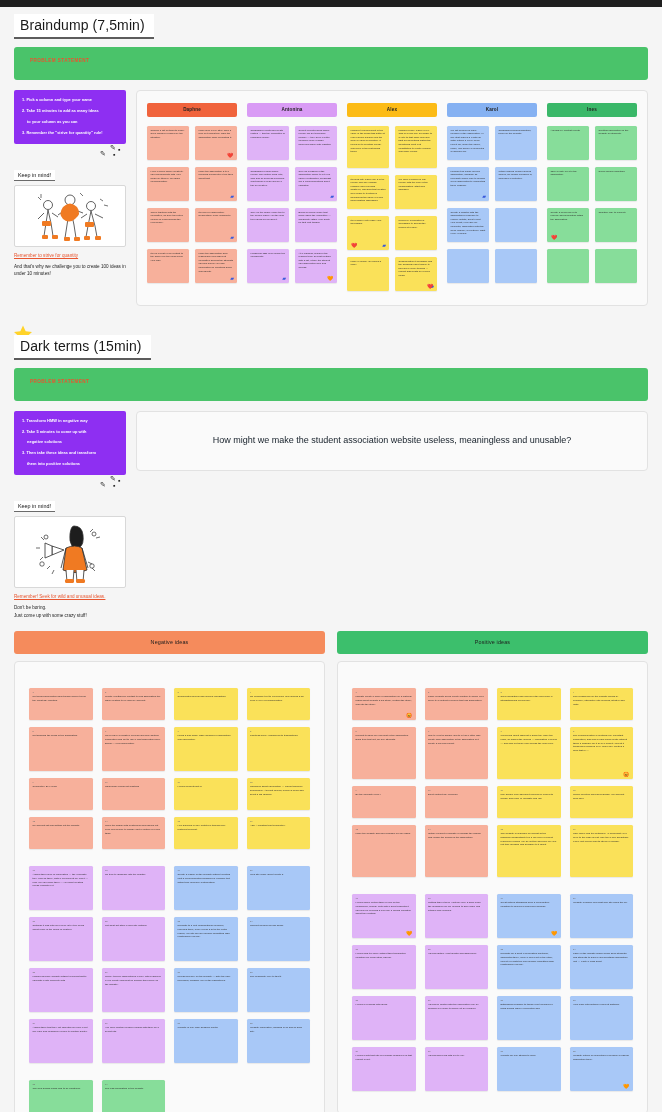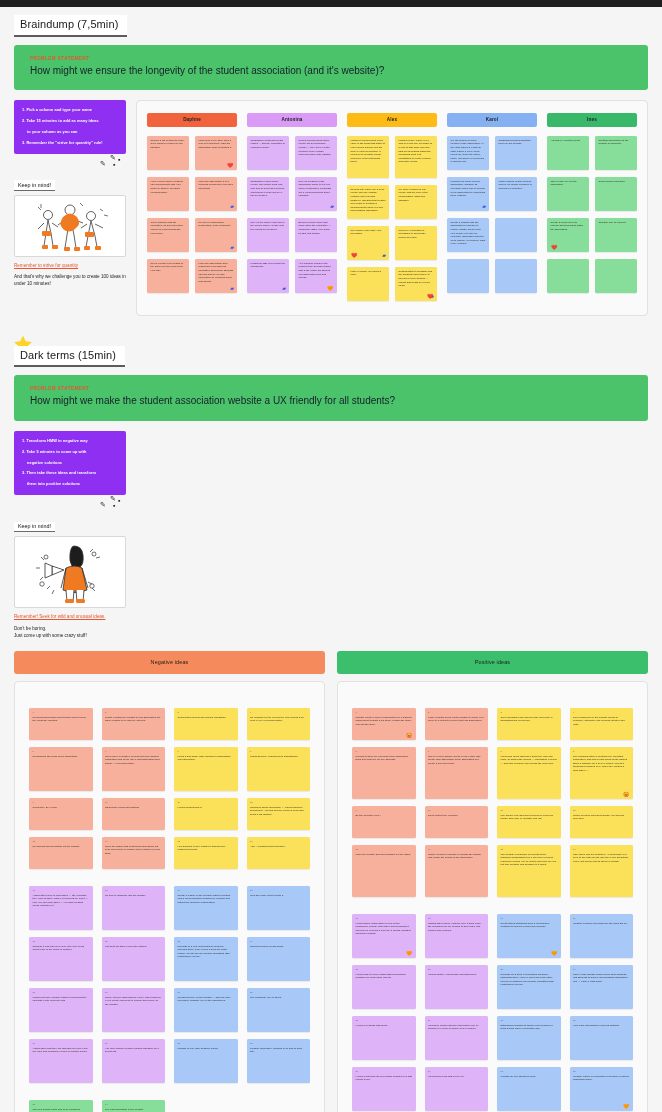--- a/index.html
+++ b/index.html
@@ -20,21 +20,21 @@
   .section-title-wrap {
     position: relative;
     padding: 7px 0 0 14px;
     margin-bottom: 8px;
   }
   .title-chip {
     display: inline-block;
     background: #ffffff;
     border-bottom: 2px solid #5c5c5c;
     padding: 3px 9px 4px 6px;
-    font-size: 11px;
+    font-size: 14px;
     color: #1a1a1a;
     letter-spacing: .1px;
     line-height: 1.15;
     position: relative;
     z-index: 2;
   }
   .star-icon {
     position: absolute;
     left: 12px;
     top: -4px;
@@ -274,21 +274,20 @@
 <body>
 
 <div class="topbar"></div>
 
 <div class="section-title-wrap">
   <span class="title-chip">Braindump (7,5min)</span>
 </div>
 
 <div class="problem-banner">
   <div class="problem-label">PROBLEM STATEMENT</div>
-  <div class="problem-text">How might we ensure the longevity of the student association (and it's website)?</div>
 </div>
 
 <div class="row">
   <div class="sidebar">
 
     <div class="instr-card">
       <div class="instr-line">1. Pick a column and type your name</div>
       <div class="instr-line">2. Take 15 minutes to add as many ideas</div>
       <div class="instr-line instr-sub">to your column as you can</div>
       <div class="instr-line">3. Remember the "strive for quantity" rule!</div>
@@ -542,21 +541,20 @@
 
 <div class="section-title-wrap">
   <svg class="star-icon" viewBox="0 0 24 24">
     <path d="M12 1.5l2.9 6.3 6.9.8-5.1 4.7 1.4 6.8L12 16.6 5.9 20.1l1.4-6.8L2.2 8.6l6.9-.8z" fill="#ffd32a"></path>
   </svg>
   <span class="title-chip">Dark terms (15min)</span>
 </div>
 
 <div class="problem-banner">
   <div class="problem-label">PROBLEM STATEMENT</div>
-  <div class="problem-text">How might we make the student association website a UX friendly for all students?</div>
 </div>
 
 <div class="row">
   <div class="sidebar">
     <div class="instr-card">
       <div class="instr-line">1. Transform HMW in negative way</div>
       <div class="instr-line">2. Take 5 minutes to come up with</div>
       <div class="instr-line instr-sub">negative solutions</div>
       <div class="instr-line">3. Then take these ideas and transform</div>
       <div class="instr-line instr-sub">them into positive solutions</div>
@@ -593,20 +591,23 @@
             <circle cx="64" cy="14" r="2"></circle>
         </g>
       </svg>
     </div>
 
     <div class="note-title">Remember! Seek for wild and unusual ideas.</div>
     <div class="note-body" style="white-space:pre-line">Don't be boring.
 Just come up with some crazy stuff!</div>
   </div>
 
+  <div class="hmw-box">
+    <div class="hmw-text">How might we make the student association website useless, meaningless and unusable?</div>
+  </div>
 </div>
 
 <div class="ds-wrap">
 
   <div class="ds-col">
     <div class="ds-head" style="background:#f58b5c">Negative ideas</div>
     <div class="ds-panel">
 
       <div class="ds-group">
         <div class="ds-group-row">

